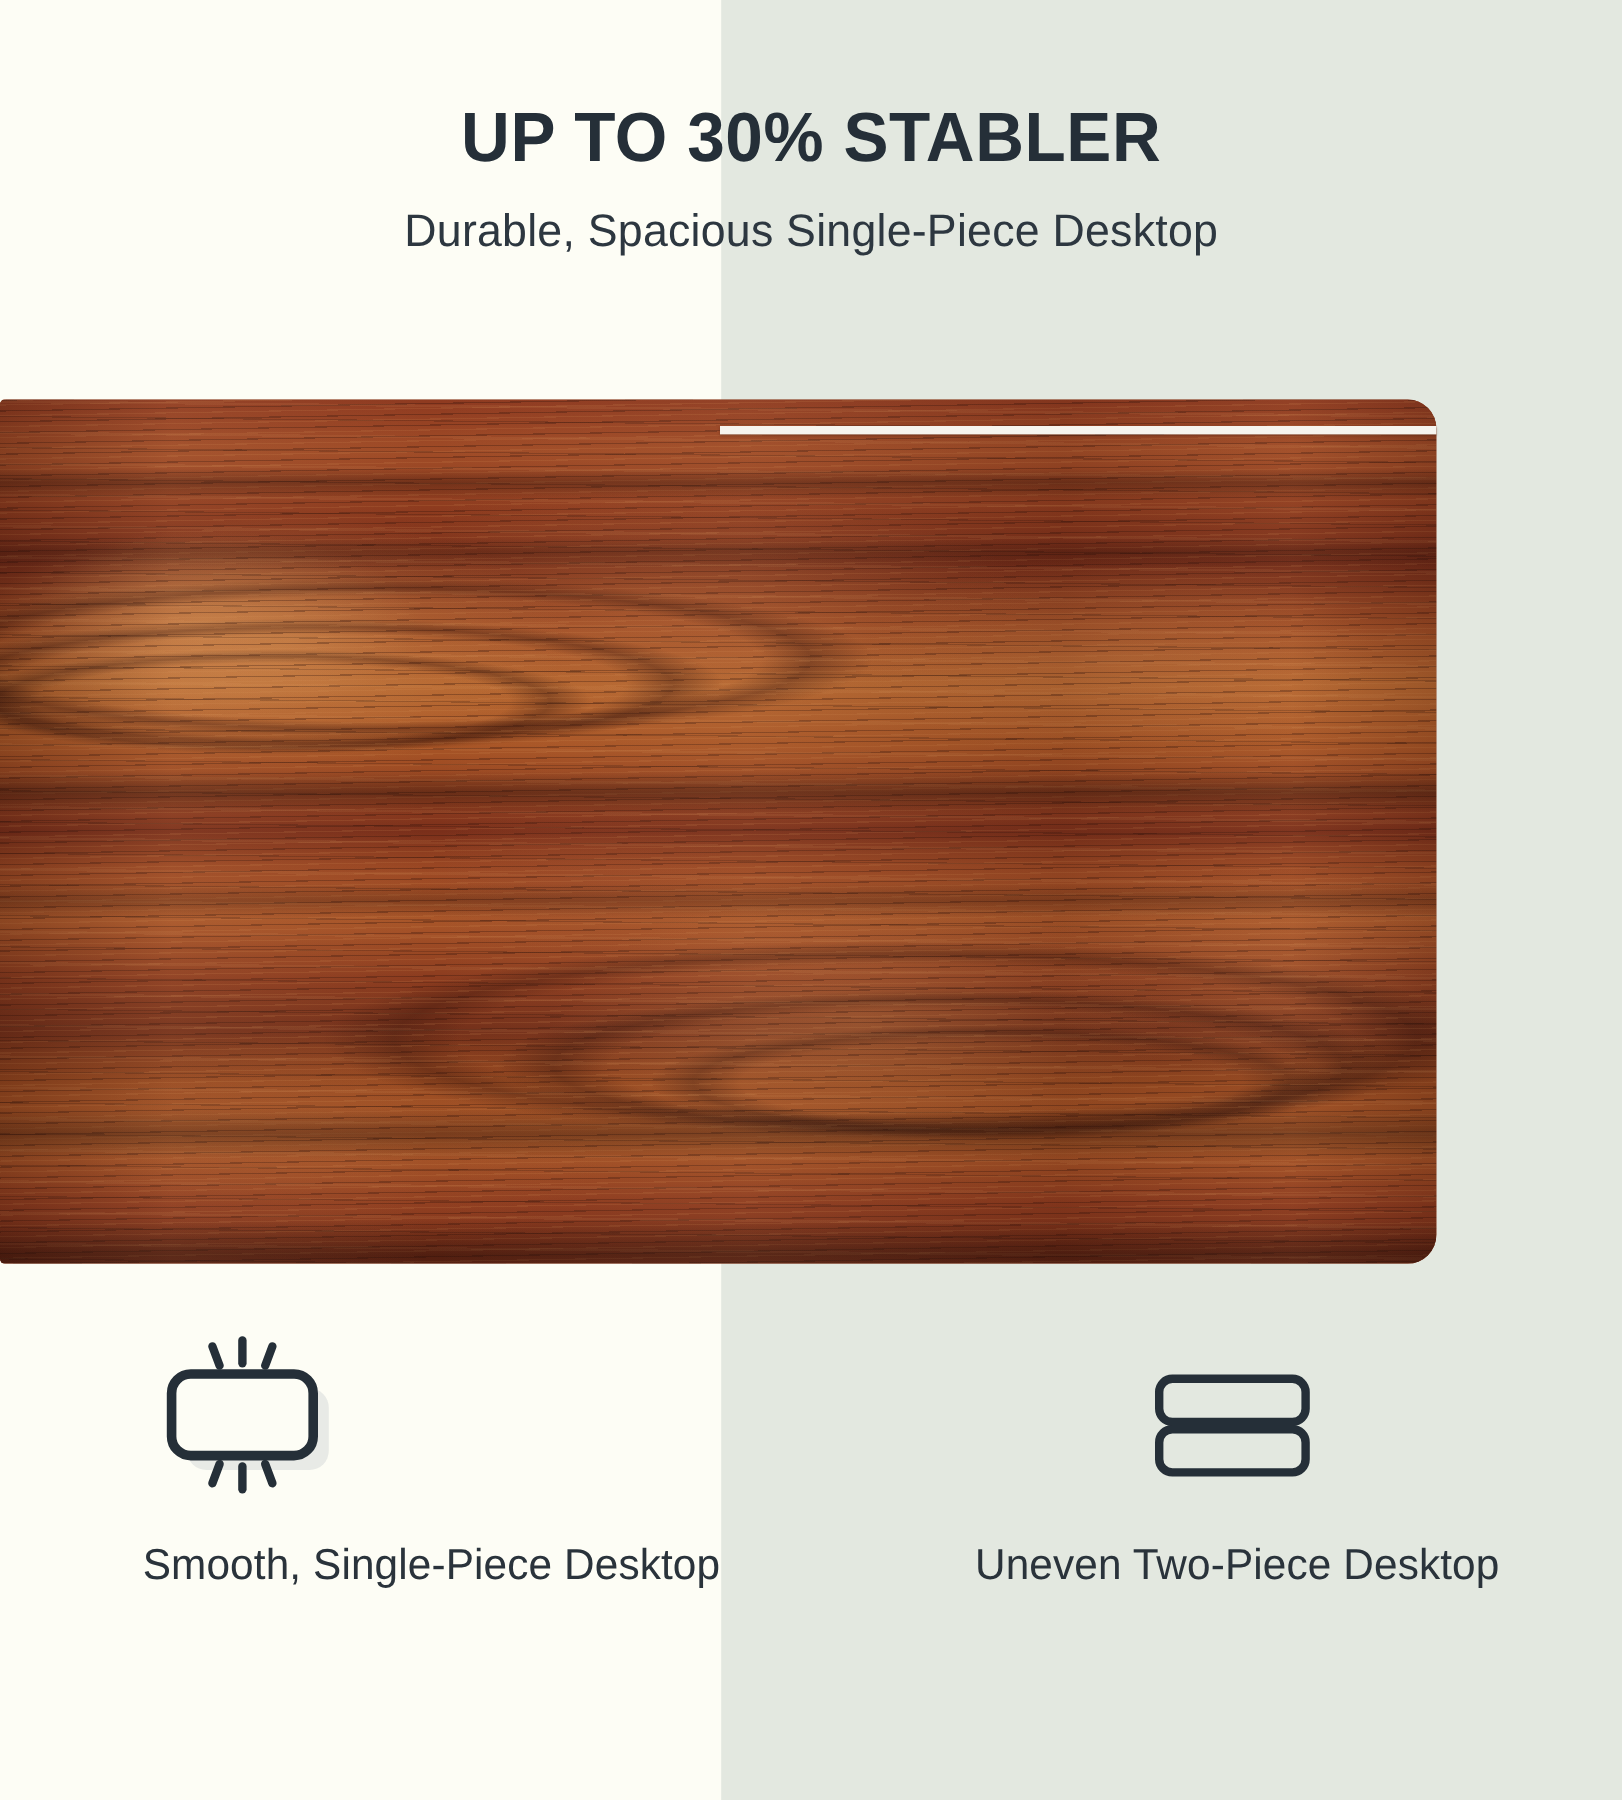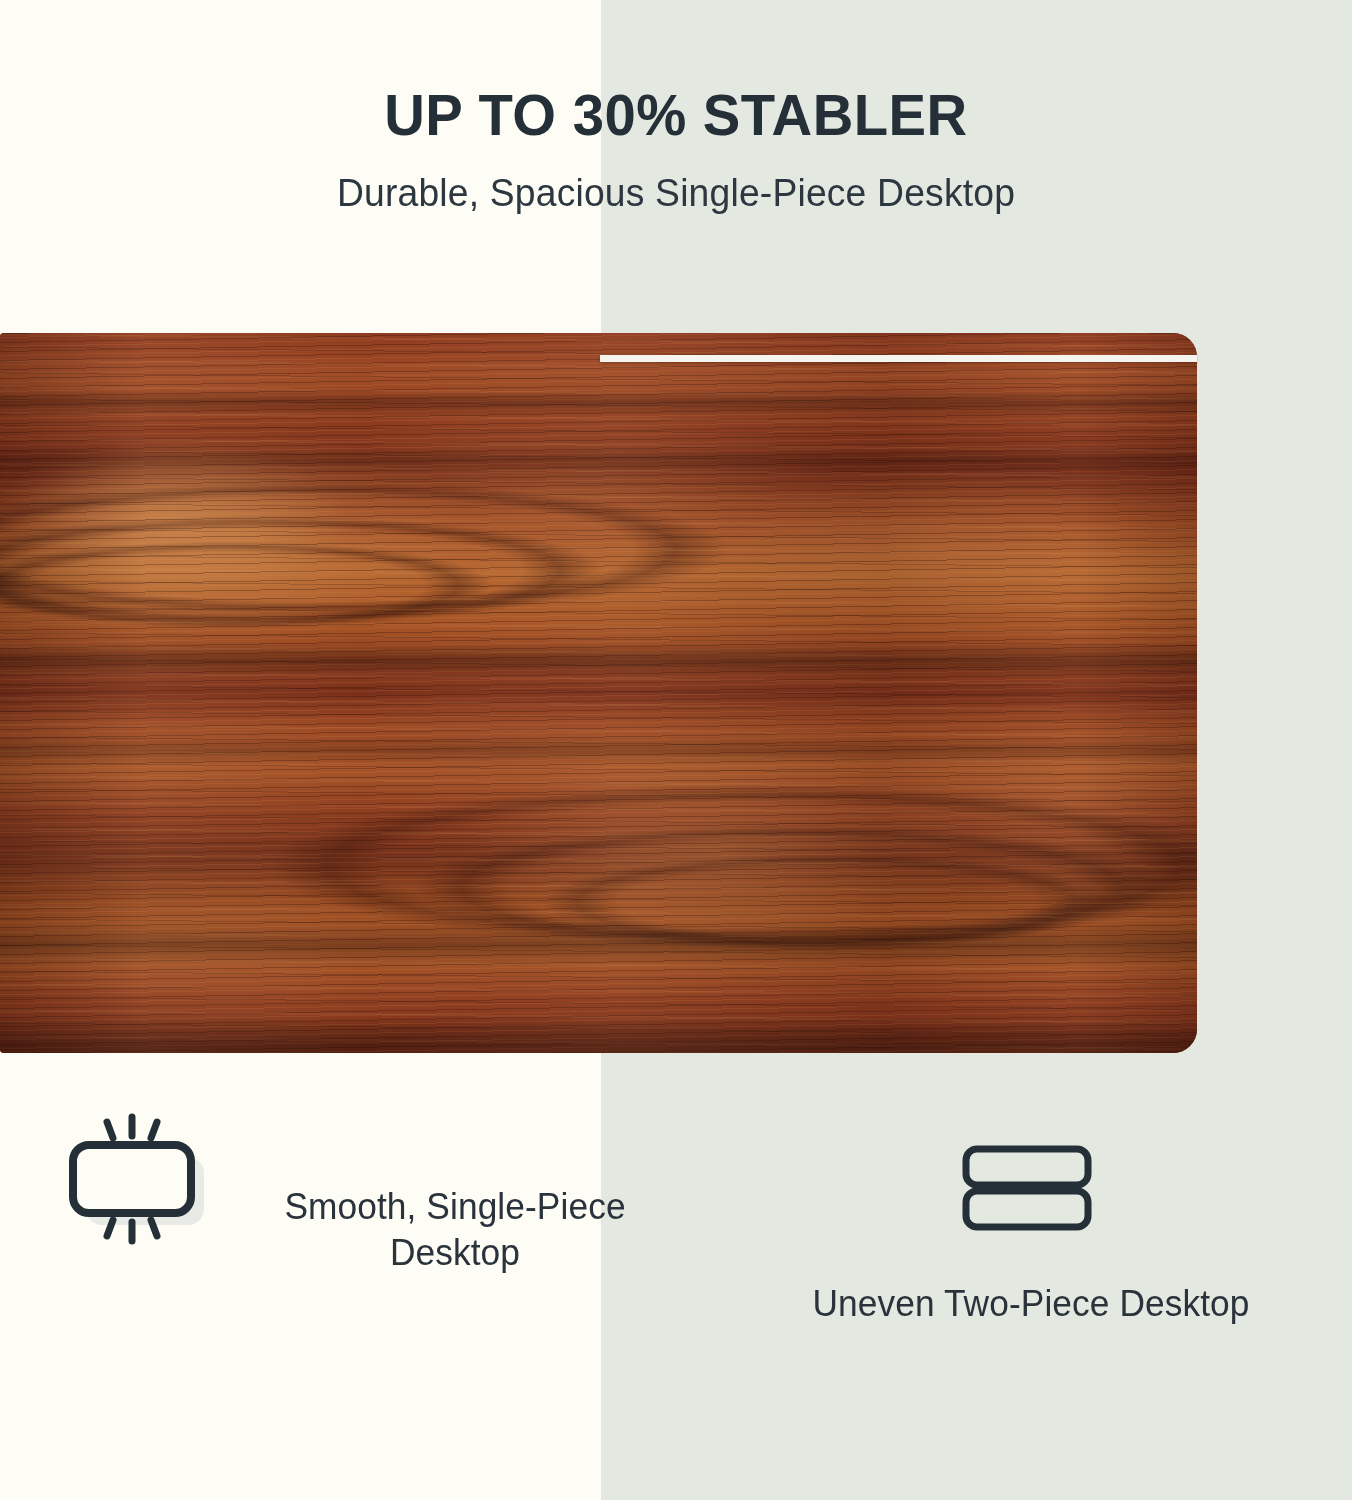--- a/index.html
+++ b/index.html
@@ -227,21 +227,21 @@
   <div class="wood-layer wood-fine2"></div>
   <div class="wood-layer wood-bands"></div>
   <div class="wood-layer wood-sheen"></div>
 </div>
 
 <div id="desk-seam"></div>
 
 <div id="compare">
 
   <div class="compare-col">
-    <div id="col-left" style="display:flex;flex-direction:row;align-items:flex-end;margin-left:44px;">
+    <div id="col-left" style="display:flex;flex-direction:column;align-items:flex-start;margin-left:44px;">
       <div class="icon-wrap">
         <svg width="190" height="170" viewBox="0 0 190 170">
           <rect x="42" y="52" width="118" height="68" rx="16" ry="16" fill="#e8eae6"></rect>
           <rect x="29" y="40" width="118" height="68" rx="16" ry="16" fill="#fdfdf5" stroke="#252f38" stroke-width="8"></rect>
           <g stroke="#252f38" stroke-width="7" stroke-linecap="round">
             <line x1="88" y1="12" x2="88" y2="31"></line>
             <line x1="63" y1="17" x2="69" y2="33"></line>
             <line x1="113" y1="17" x2="107" y2="33"></line>
             <line x1="88" y1="117" x2="88" y2="136"></line>
             <line x1="63" y1="131" x2="69" y2="115"></line>

